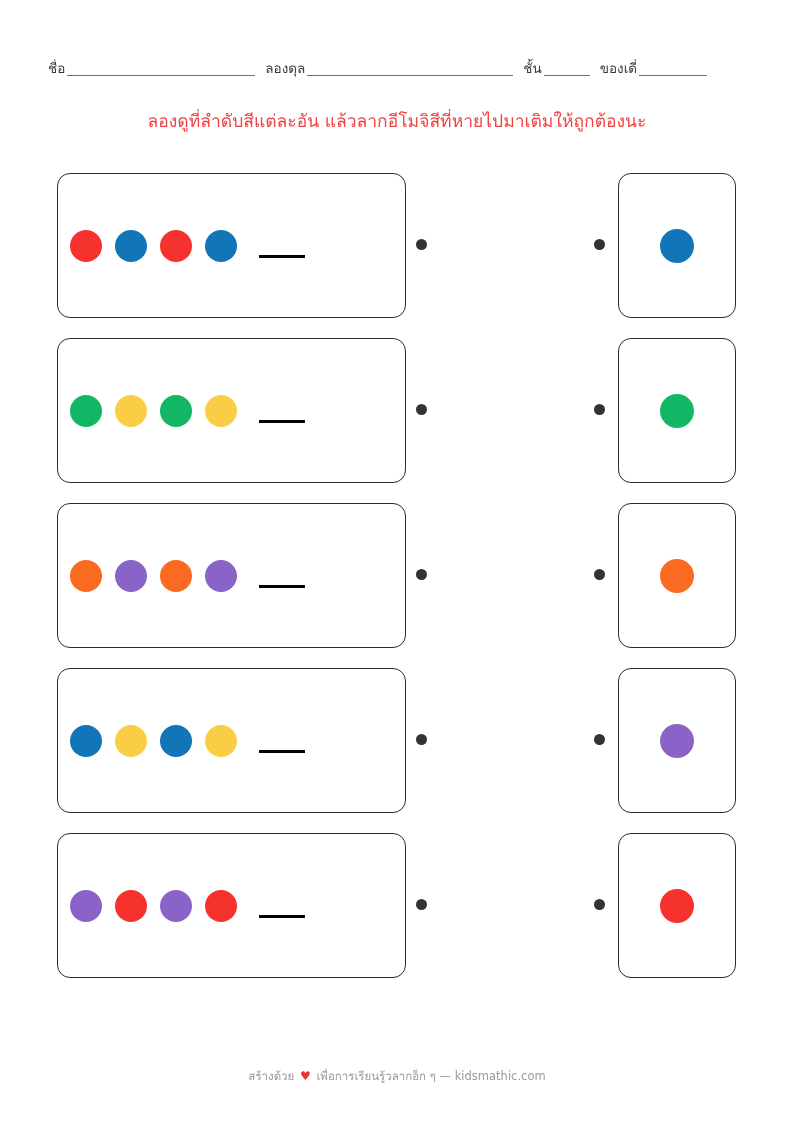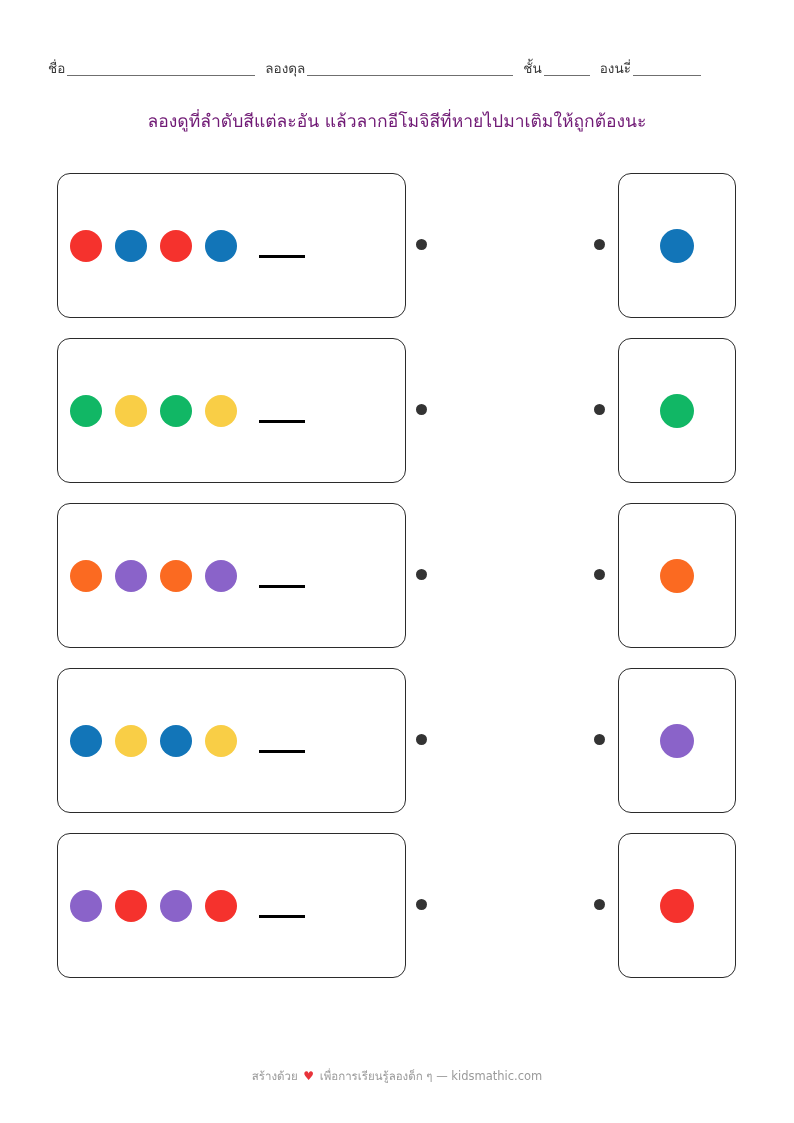--- a/index.html
+++ b/index.html
@@ -44,21 +44,21 @@
   .gap-sm { width: 10px; }
 
   
   .instruction {
     position: absolute;
     left: 0;
     top: 108px;
     width: 794px;
     text-align: center;
     font-size: 17.5px;
-    color: #701a75;
+    color: #ef4444;
     line-height: 26px;
   }
 
   
   .rows {
     position: absolute;
     left: 0;
     top: 173px;
     width: 794px;
   }
@@ -164,21 +164,21 @@
 <div class="name-line">
   <span class="name-label">ชื่อ</span>
   <span class="name-rule rule-name"></span>
   <span class="gap-sm"></span>
   <span class="name-label">ลองดุล</span>
   <span class="name-rule rule-surname"></span>
   <span class="gap-sm"></span>
   <span class="name-label">ชั้น</span>
   <span class="name-rule rule-class"></span>
   <span class="gap-sm"></span>
-  <span class="name-label">องนะี่</span>
+  <span class="name-label">ของเดี่</span>
   <span class="name-rule rule-number"></span>
 </div>
 
 <div class="instruction">ลองดูที่ลำดับสีแต่ละอัน แล้วลากอีโมจิสีที่หายไปมาเติมให้ถูกต้องนะ</div>
 
 <div class="rows">
     <div class="row">
       <div class="pattern-box"></div>
       <div class="pattern-inner">
         <span class="dot" style="background: rgb(245, 50, 45);"></span>
@@ -251,14 +251,14 @@
       <span class="connector-right" style="background: rgb(51, 51, 51);"></span>
       <div class="answer-card">
         <span class="dot" style="background: rgb(245, 50, 45);"></span>
       </div>
     </div>
   </div>
 
 <div class="footer">
   <span>สร้างด้วย</span>
   <span class="heart">♥</span>
-  <span>เพื่อการเรียนรู้ลองด็ก ๆ — kidsmathic.com</span>
+  <span>เพื่อการเรียนรู้วลากอ็ก ๆ — kidsmathic.com</span>
 </div>
 
 </body></html>

